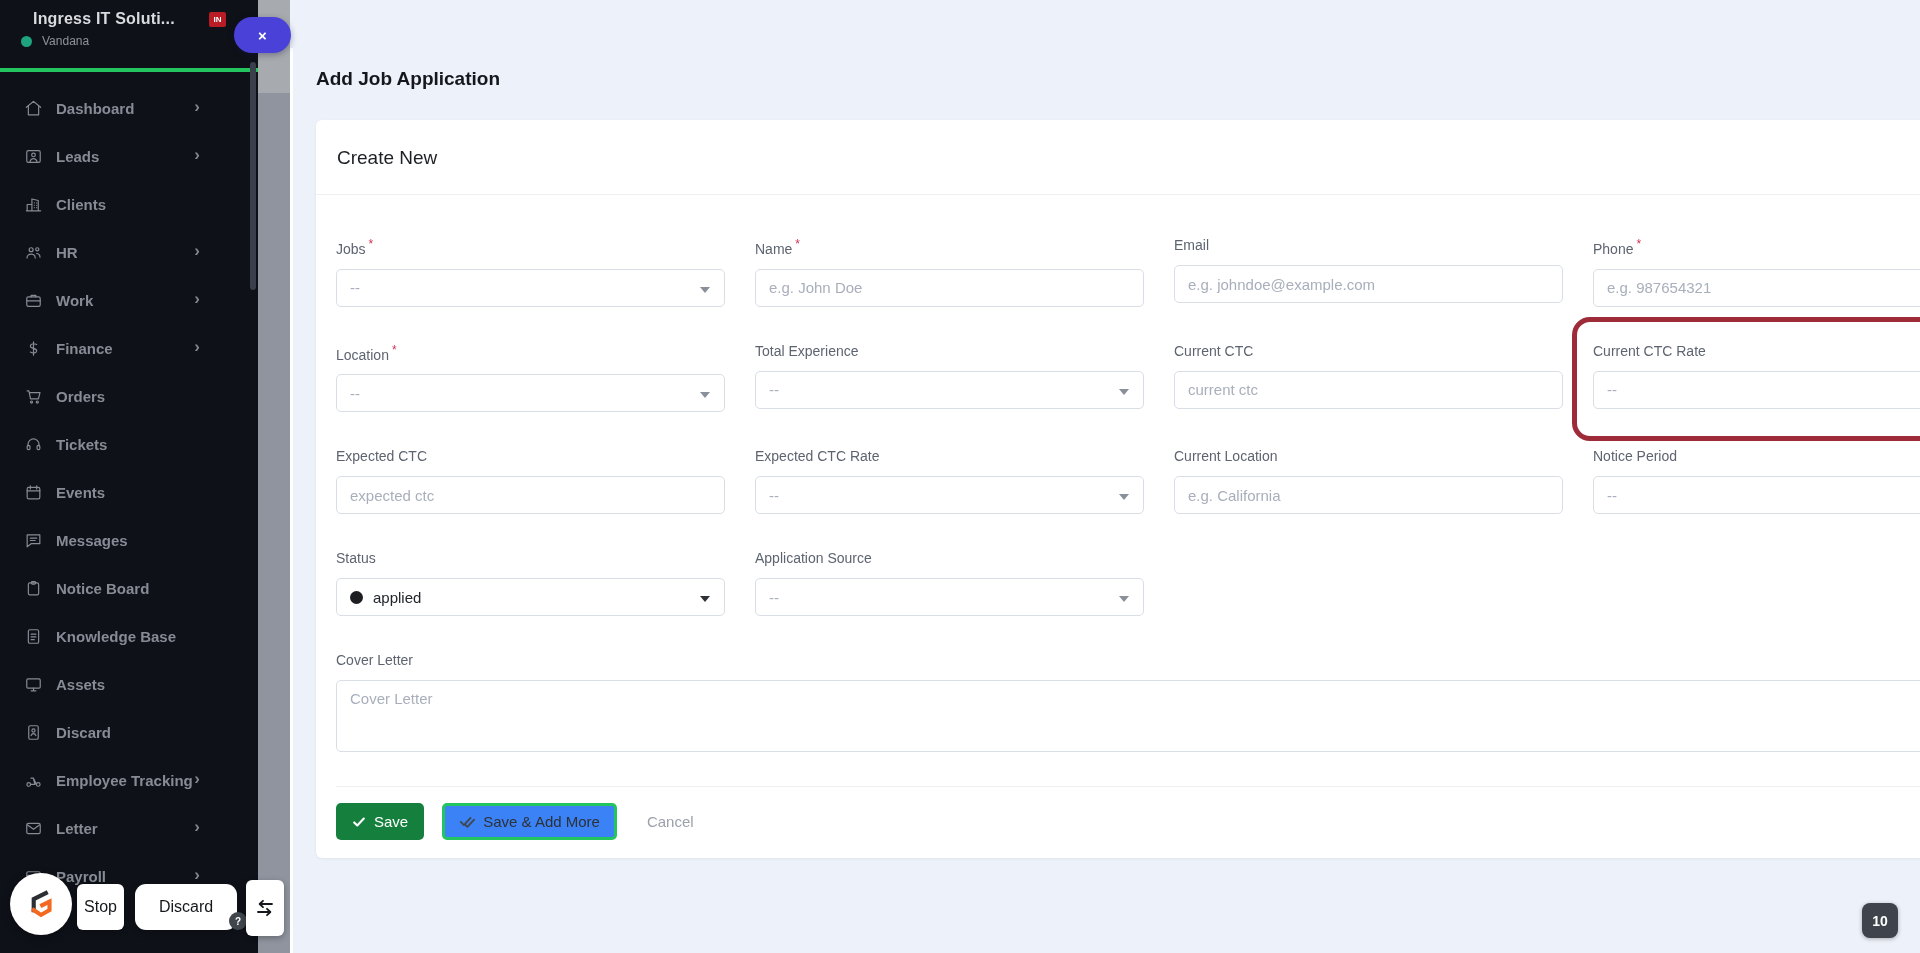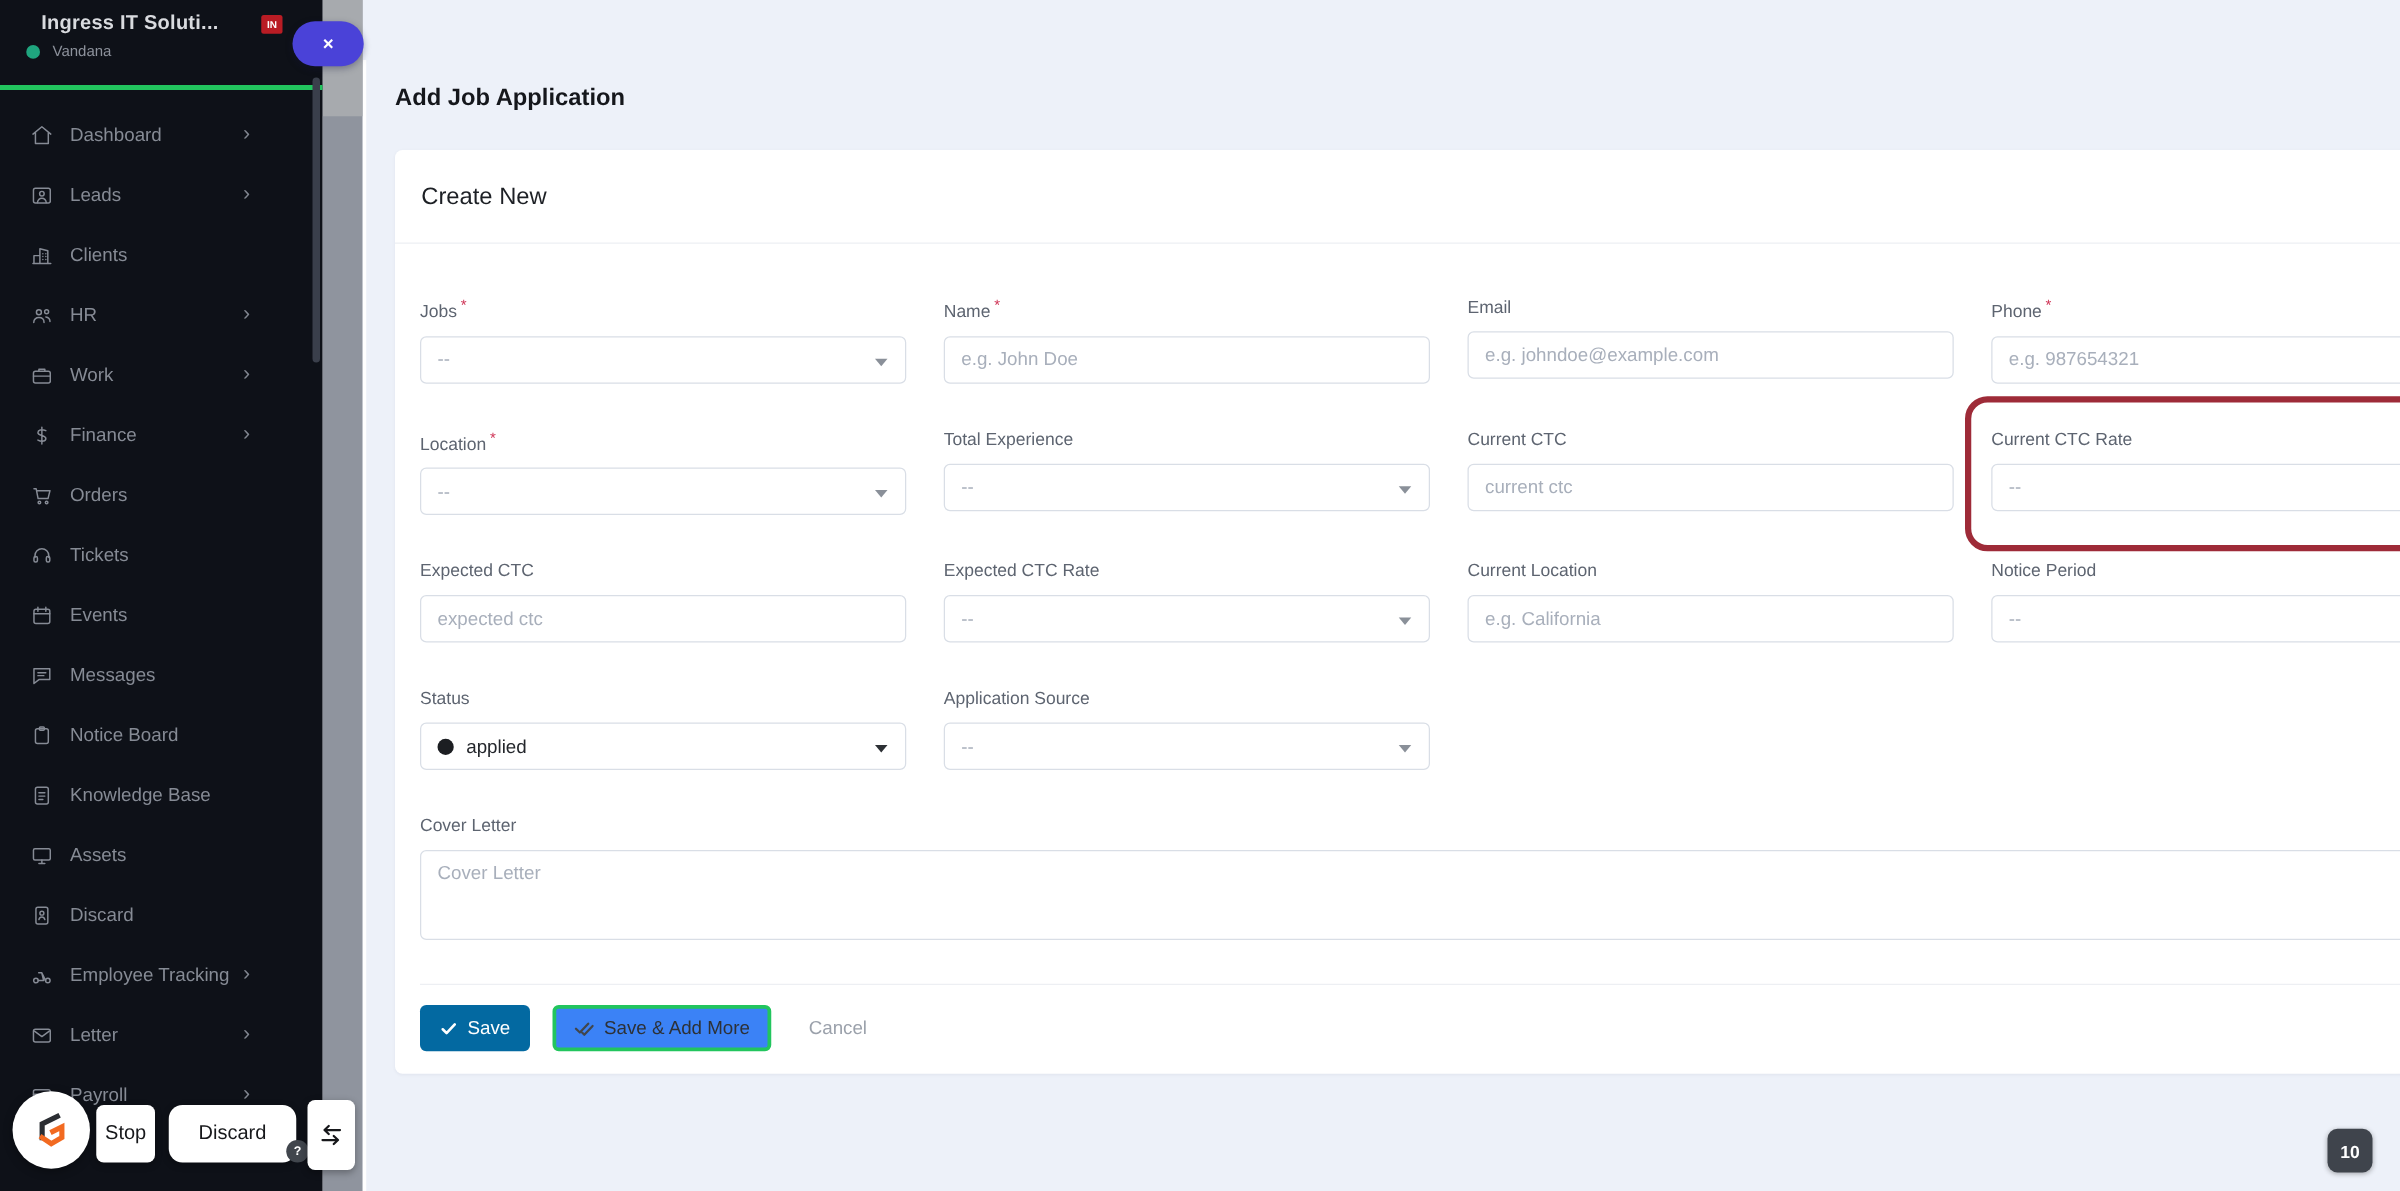--- a/index.html
+++ b/index.html
@@ -8,21 +8,21 @@
 
   
   .sidebar { position:absolute; left:0; top:0; width:258px; height:953px; background:#0e1118; z-index:5; }
   .sb-head { position:relative; height:72px; border-bottom:4px solid #22c55e; padding:10px 0 0 33px; }
   .org-name { color:#d9dbdf; font-size:16px; font-weight:bold; letter-spacing:.2px; white-space:nowrap; }
   .user-row { display:flex; align-items:center; gap:10px; margin-top:6px; margin-left:-12px; }
   .user-dot { width:11px; height:11px; border-radius:50%; background:#1fa57e; }
   .user-name { color:#8d929c; font-size:12px; }
   .in-badge { position:absolute; left:209px; top:12px; width:17px; height:15px; background:#b91c24; border-radius:2px;
               color:#fff; font-size:8px; font-weight:bold; display:flex; align-items:center; justify-content:center; z-index:1; }
-  .nav { padding-top:12px; }
+  .nav { padding-top:12px;font-weight:bold; }
   .nav-item { position:relative; height:48px; display:flex; align-items:center; padding-left:23px; cursor:pointer; }
   .nav-icon { width:20px; height:20px; display:flex; align-items:center; justify-content:center; color:#868b95; flex:0 0 20px; }
   .nav-icon svg { stroke:#868b95; fill:none; stroke-width:1.5; stroke-linecap:round; stroke-linejoin:round; }
   .nav-label { color:#868b95; font-size:15px; margin-left:13px; }
   .nav-chevron { position:absolute; right:58px; color:#80858f; font-size:17px; line-height:1; top:14px; }
   .sb-thumb { position:absolute; left:250px; top:62px; width:6px; height:228px; background:#3a3f4b; border-radius:3px; }
 
   
   .scroll-strip { position:absolute; left:258px; top:0; width:32px; height:953px; background:#8f949e; z-index:4; }
   .strip-thumb { position:absolute; left:0; top:0; width:32px; height:93px; background:#a7aaae; }
@@ -52,21 +52,21 @@
            border-right:5px solid transparent; border-top:6px solid #8a9099; }
   .sel.dark { color:#23262b; }
   .sel.dark .caret { border-top-color:#2d3035; }
   .status-dot { width:13px; height:13px; border-radius:50%; background:#1c1e22; margin-right:10px; }
   .hl-wrap { position:relative; }
   .hl-ring { position:absolute; left:-21px; top:-26px; width:calc(100% + 42px); height:124px;
              border:5px solid #9e2b38; border-radius:18px; pointer-events:none; }
   .cover-block { margin-bottom:0; }
   textarea.control { height:72px; padding-top:9px; resize:both; }
   .form-footer { border-top:1px solid #edeff3; margin-top:30px; padding-top:16px; display:flex; align-items:center; }
-  .btn-save { display:inline-flex; align-items:center; gap:8px; height:37px; padding:0 16px; background:#0369a1;
+  .btn-save { display:inline-flex; align-items:center; gap:8px; height:37px; padding:0 16px; background:#15803d;
               border:none; border-radius:5px; color:#fff; font-size:15px; font-family:"Liberation Sans",sans-serif; cursor:pointer;justify-content:center; }
   .btn-save-add { display:inline-flex; align-items:center; gap:8px; height:37px; padding:0 14px; background:#3b82f6;
               border:3px solid #22c55e; border-radius:5px; color:#2d3136; font-size:15px; margin-left:18px;
               font-family:"Liberation Sans",sans-serif; cursor:pointer; }
   .btn-cancel { background:none; border:none; color:#9ba1ab; font-size:15px; margin-left:30px;
               font-family:"Liberation Sans",sans-serif; cursor:pointer; }
 
   
   .logo-circle { position:absolute; left:10px; top:873px; width:62px; height:62px; background:#fff; border-radius:50%;
                  display:flex; align-items:center; justify-content:center; z-index:30; box-shadow:0 2px 8px rgba(0,0,0,.35); }

